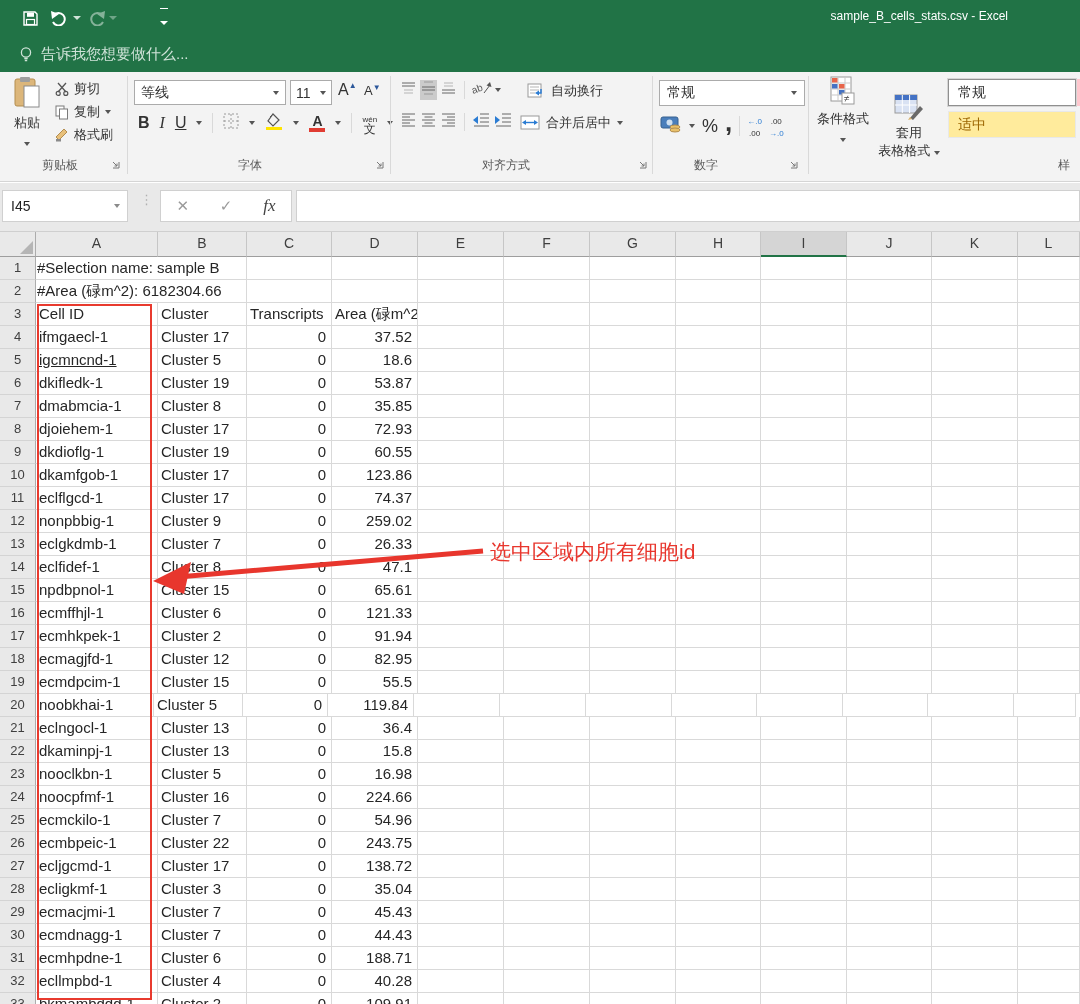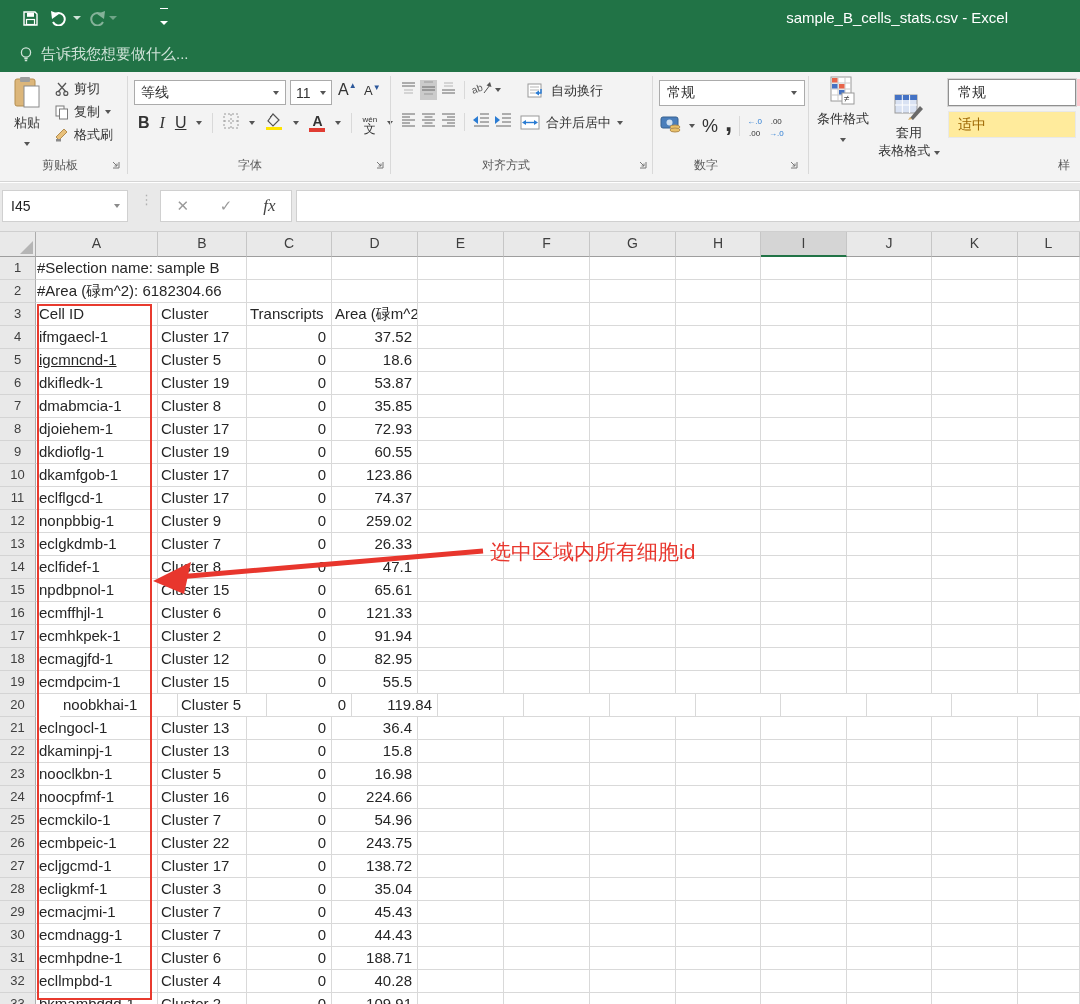--- a/index.html
+++ b/index.html
@@ -3,21 +3,21 @@
 <meta charset="utf-8">
 <style>
   html,body{margin:0;padding:0}
   body{width:1080px;height:1004px;overflow:hidden;position:relative;background:#fff;
        font-family:"Liberation Sans",sans-serif;-webkit-font-smoothing:antialiased}
   .abs{position:absolute}
   
   .titlebar{position:absolute;left:0;top:0;width:1080px;height:36px;background:#217346;color:#fff}
   .qa-btn{position:absolute;top:7px;height:22px;display:flex;align-items:center;color:#fff;font-size:15px}
   .qa-caret{width:0;height:0;border-left:4px solid transparent;border-right:4px solid transparent;border-top:4px solid #cfe3d8;display:inline-block}
-  .title-text{position:absolute;top:9px;right:72px;font-size:15px;color:#fff;white-space:nowrap}
+  .title-text{position:absolute;top:9px;right:72px;font-size:12px;color:#fff;white-space:nowrap}
   
   .tabrow{position:absolute;left:0;top:36px;width:1080px;height:36px;background:#217346;display:flex;align-items:stretch}
   .tab{color:#fff;font-size:15px;padding:0 14px;display:flex;align-items:center;margin-top:4px}
   .tab.active{background:#f3f3f3;color:#217346}
   .tellme{display:flex;align-items:center;color:#cfe3d8;font-size:15px;margin-left:18px;gap:7px}
   
   .ribbon{position:absolute;left:0;top:72px;width:1080px;height:110px;background:#f3f3f3;border-bottom:1px solid #d5d5d5;box-sizing:border-box}
   .vsep{position:absolute;top:4px;width:1px;height:98px;background:#d9d9d9}
   .grp-label{position:absolute;top:85px;font-size:12px;color:#595959;text-align:center;white-space:nowrap}
   .launcher{position:absolute;top:87px;width:11px;height:11px}
@@ -630,21 +630,21 @@
         <div class="g-cell" style="width: 86px;"></div>
         <div class="g-cell" style="width: 86px;"></div>
         <div class="g-cell" style="width: 85px;"></div>
         <div class="g-cell" style="width: 86px;"></div>
         <div class="g-cell" style="width: 85px;"></div>
         <div class="g-cell" style="width: 86px;"></div>
         <div class="g-cell" style="width: 62px;"></div>
       </div>
       <div class="g-row">
         <div class="gutter">20</div>
-        <div class="g-cell" style="width: 118px; margin-left: 24px;">noobkhai-1</div>
+        <div class="g-cell" style="width: 118px;">noobkhai-1</div>
         <div class="g-cell" style="width: 89px;">Cluster 5</div>
         <div class="g-cell num" style="width: 85px;">0</div>
         <div class="g-cell num" style="width: 86px;">119.84</div>
         <div class="g-cell" style="width: 86px;"></div>
         <div class="g-cell" style="width: 86px;"></div>
         <div class="g-cell" style="width: 86px;"></div>
         <div class="g-cell" style="width: 85px;"></div>
         <div class="g-cell" style="width: 86px;"></div>
         <div class="g-cell" style="width: 85px;"></div>
         <div class="g-cell" style="width: 86px;"></div>

